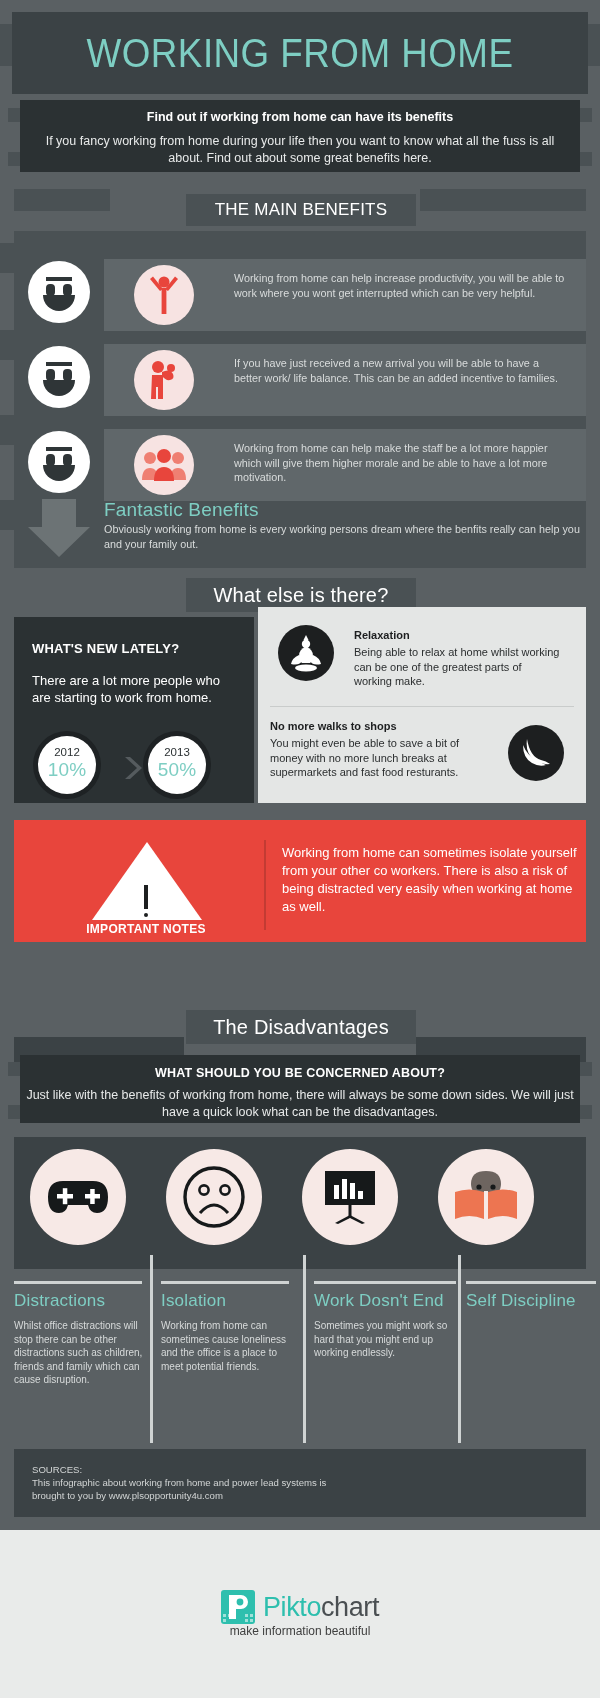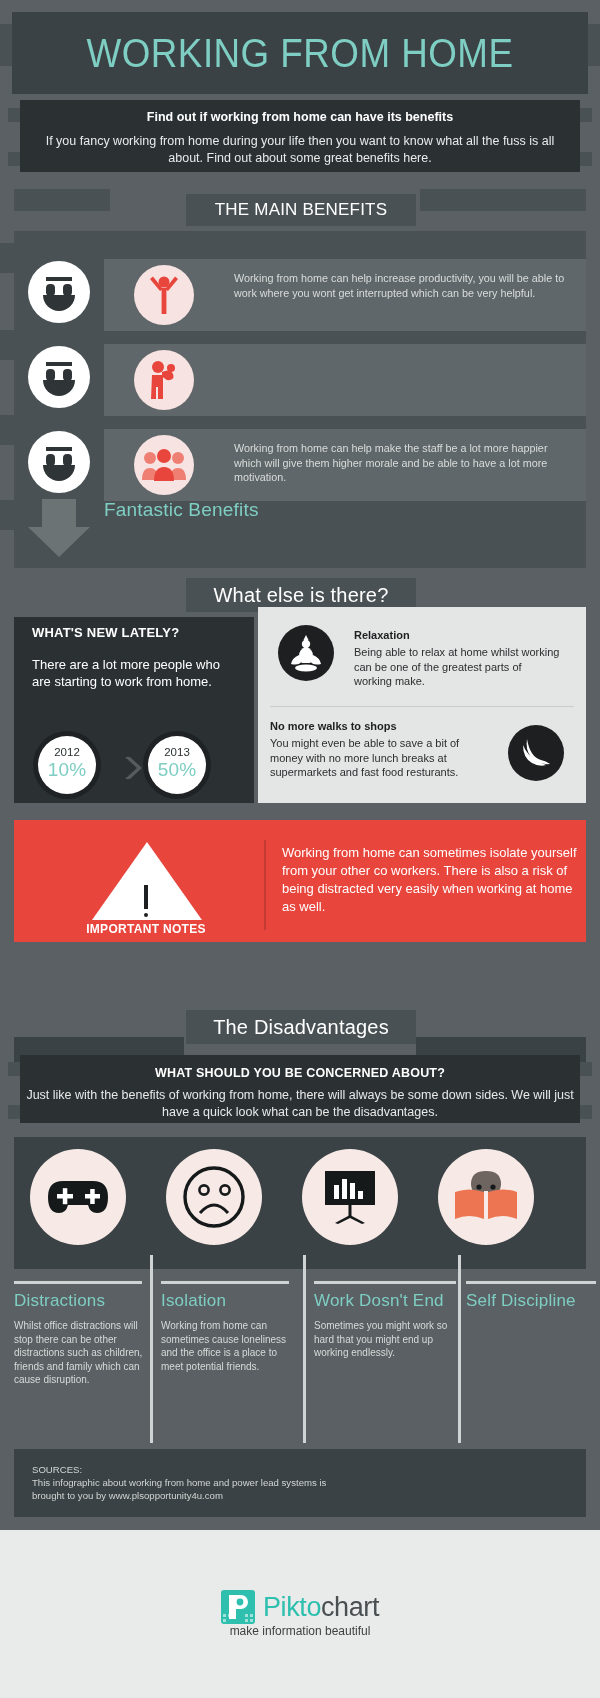--- a/index.html
+++ b/index.html
@@ -62,21 +62,21 @@
   }
 
   .fantastic-wrap { position: absolute; left: 104px; top: 499px; width: 482px; }
   .fantastic h3 { font-size: 19px; font-weight: 400; color: #7ecec3; line-height: 22px; }
   .fantastic p { color: #d9dcdc; font-size: 10.8px; line-height: 14.5px; margin-top: 1px; }
   .down-arrow { position: absolute; left: 26px; top: 499px; width: 66px; height: 62px; }
 
   
   .we-left {
     position: absolute; left: 14px; top: 617px; width: 240px; height: 186px;
-    background: #2b3133; padding: 8px 18px 0;
+    background: #2b3133; padding: 24px 18px 0;
   }
   .we-left .h { color: #fff; font-size: 13px; font-weight: bold; letter-spacing: .2px; }
   .we-left .p { color: #fff; font-size: 13px; line-height: 17px; margin-top: 16px; }
 
   .stat-circ {
     position: absolute; width: 58px; height: 58px; border-radius: 50%; background: #fff;
     box-shadow: 0 0 0 5px #1e2224; text-align: center; padding-top: 10px;
   }
   .stat-circ .y { font-size: 11.5px; color: #2b3133; line-height: 13px; }
   .stat-circ .v { font-size: 19px; color: #7ecec3; line-height: 21px; }
@@ -186,20 +186,21 @@
 
 <div class="ben-row" style="top:344px;">
   <div class="icon-circ">
     <svg width="40" height="44" viewBox="0 0 40 44">
       <circle cx="14" cy="9" r="6" fill="#e8453c"></circle>
       <path d="M8 17 h11 v24 h-5 v-12 h-2 v12 h-5 z" fill="#e8453c"></path>
       <path d="M18 14 q8 -4 11 2 q2 5 -3 6 q-4 1 -8 -4 z" fill="#e8453c"></path>
       <circle cx="27" cy="10" r="4" fill="#e8453c"></circle>
     </svg>
   </div>
+  <div class="txt">If you have just received a new arrival you will be able to have a better work/ life balance. This can be an added incentive to families.</div>
 </div>
 <div class="smiley" style="top:346px;">
   <span class="brow"></span>
   <span class="eye l"></span>
   <span class="eye r"></span>
   <span class="mouth"></span>
 </div>
 
 <div class="ben-row" style="top:429px;padding-left:45px;">
   <div class="icon-circ">
@@ -221,20 +222,21 @@
   <span class="mouth"></span>
 </div>
 
 <div class="down-arrow">
   <svg width="66" height="62" viewBox="0 0 66 62">
     <path d="M16 0 h34 v28 h14 L33 58 L2 28 h14 z" fill="#6c7375"></path>
   </svg>
 </div>
 <div class="fantastic-wrap fantastic">
   <h3 class="cond">Fantastic Benefits</h3>
+  <p>Obviously working from home is every working persons dream where the benfits really can help you and your family out.</p>
 </div>
 
 <div class="chip" style="left:186px;top:578px;width:230px;height:34px;font-size:20px;">
   <span class="cond">What else is there?</span>
 </div>
 
 <div class="we-left">
   <div class="h">WHAT'S NEW LATELY?</div>
   <div class="p">There are a lot more people who are starting to work from home.</div>
 </div>

